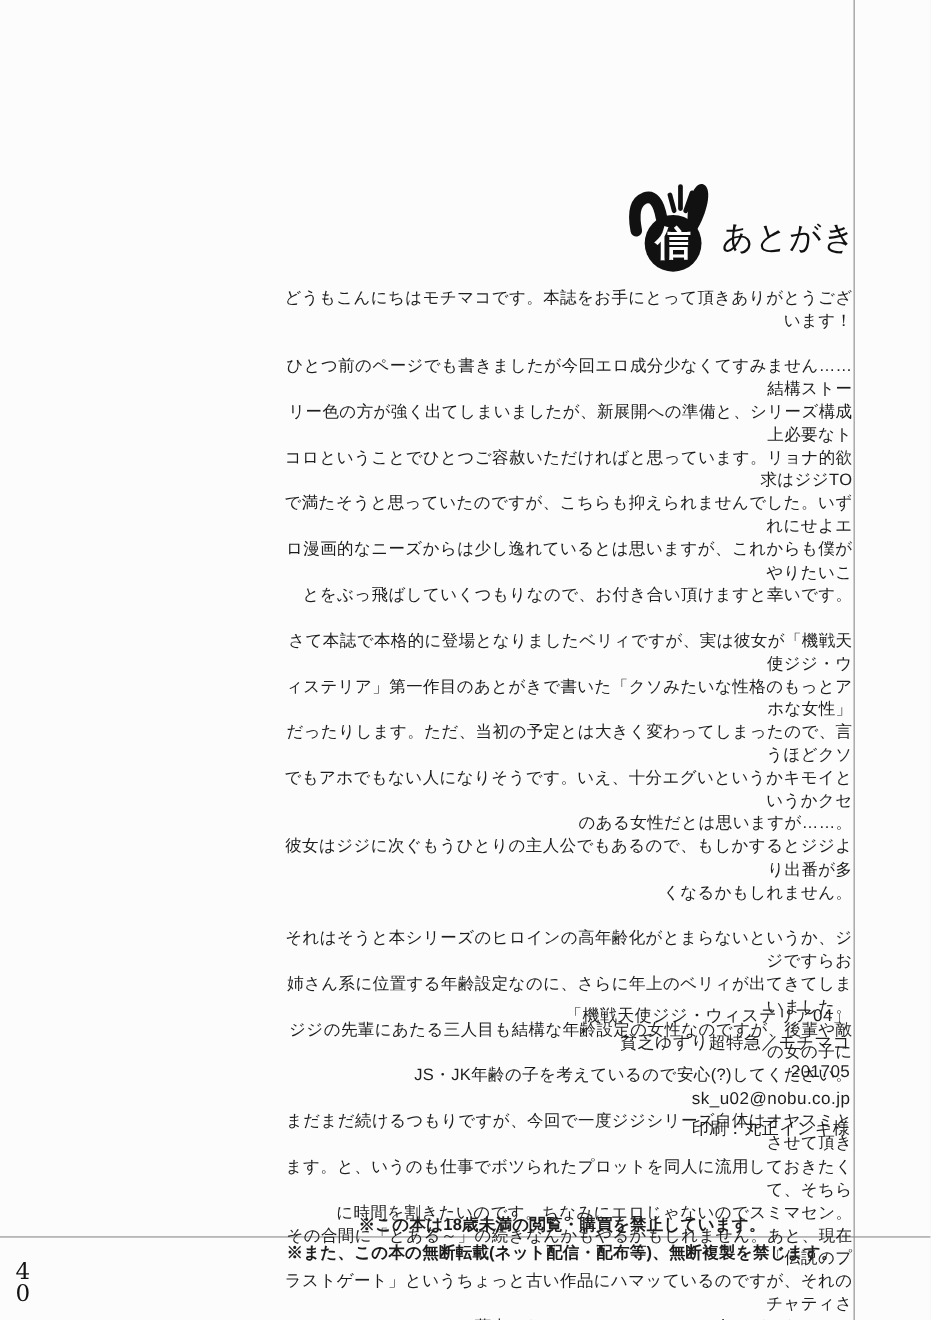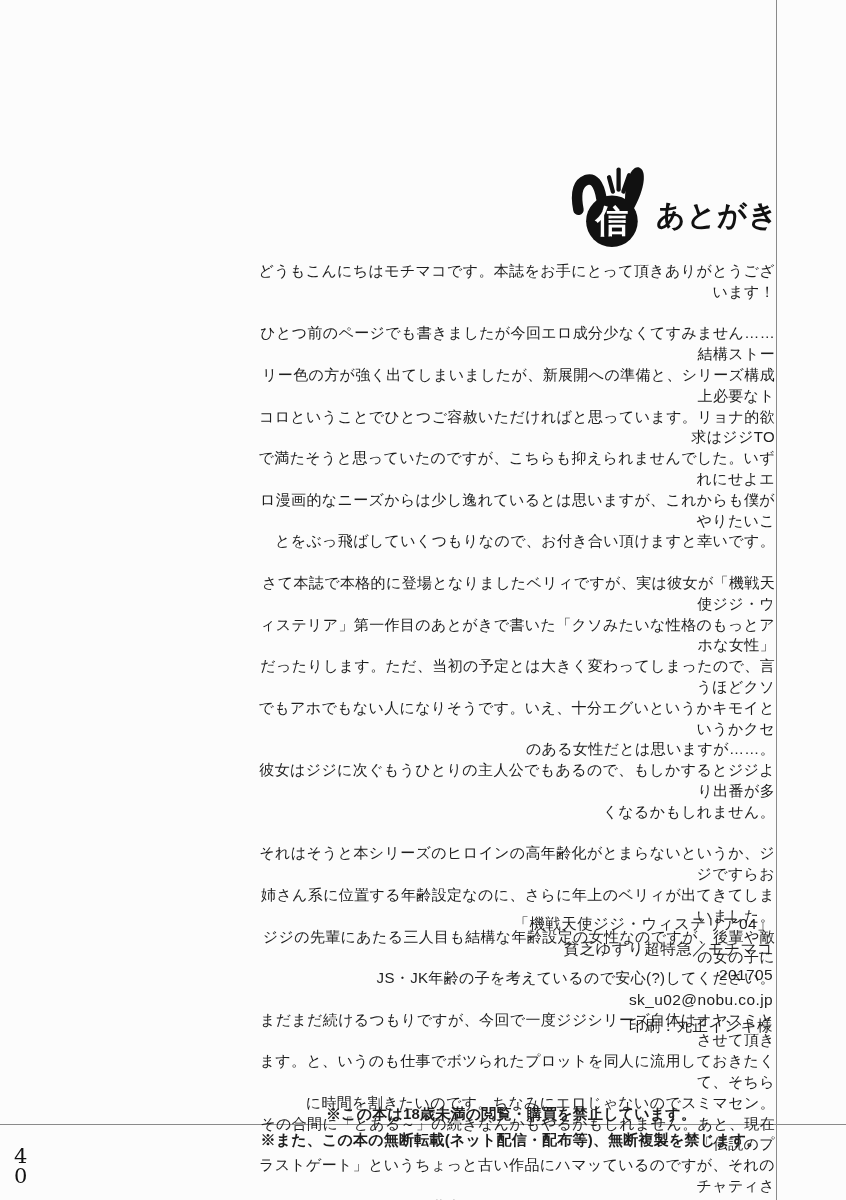--- a/index.html
+++ b/index.html
@@ -10,21 +10,21 @@
   }
   .vline { position:absolute; top:0; width:1px; height:1200px; background:#8a8a8a; }
   .hline { position:absolute; left:0; width:846px; height:1px; background:#8a8a8a; }
 
   .logo-row {
     position:absolute; left:566px; top:152px; width:210px; height:100px;
     display:flex; align-items:flex-end;
   }
   .logo-svg { width:88px; height:96px; flex:0 0 auto; }
   .logo-title {
-    font-weight:bold; font-size:29px; color:#111; letter-spacing:1px;
+    font-weight:normal; font-size:29px; color:#111; letter-spacing:1px;
     padding-bottom:16px; padding-left:2px; white-space:nowrap;
   }
 
   .body-text {
     position:absolute; left:249px; top:261px; width:526px;
     font-size:15px; line-height:20.8px; letter-spacing:0.35px;
   }
   .body-text p {
     margin:0 0 20.8px 0; white-space:pre-line; text-align:right;
   }

